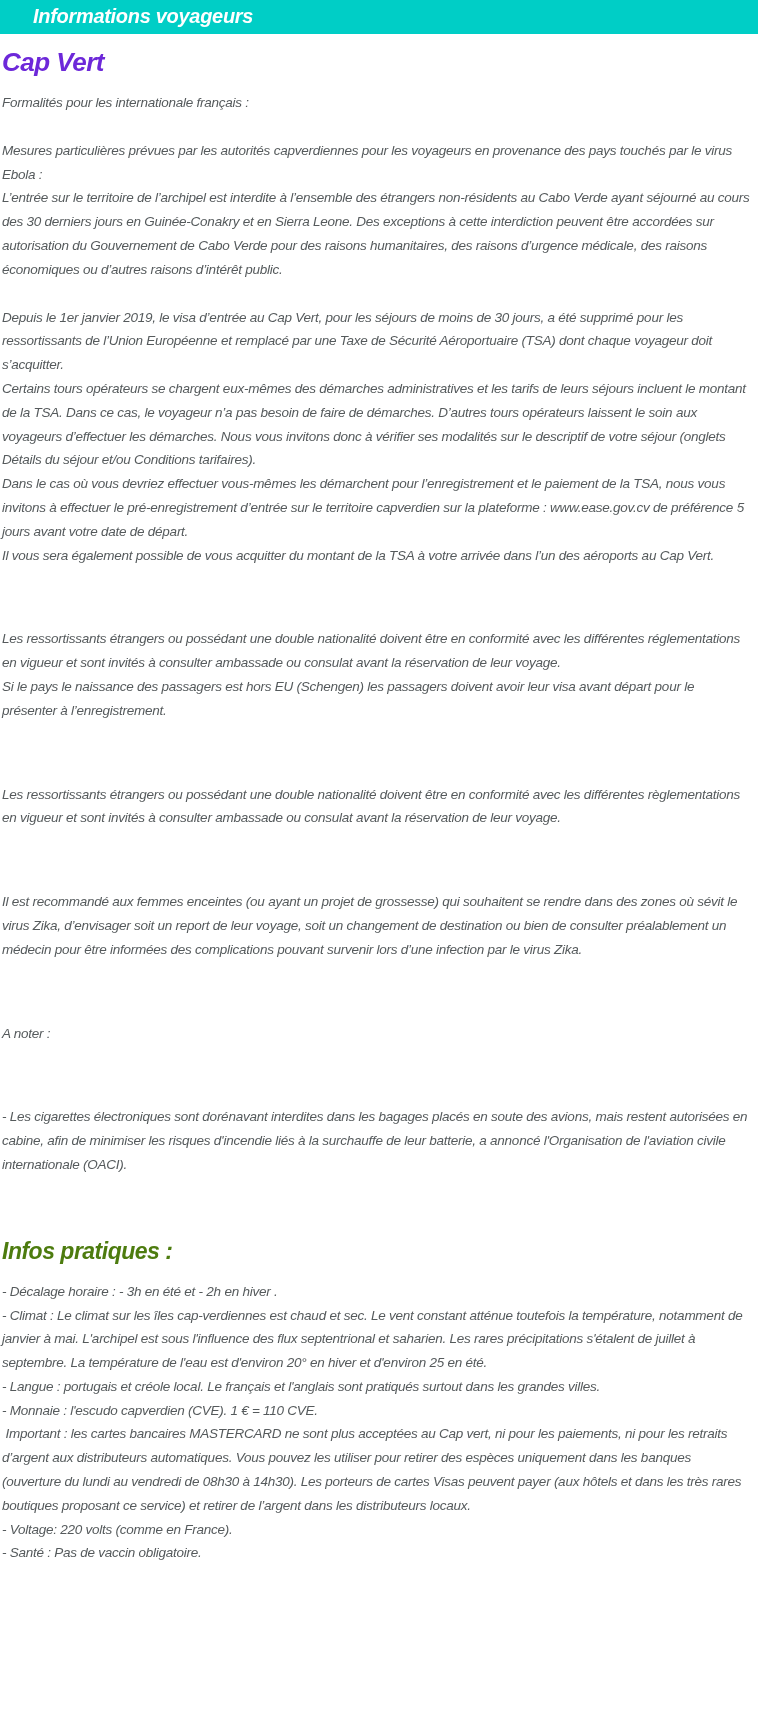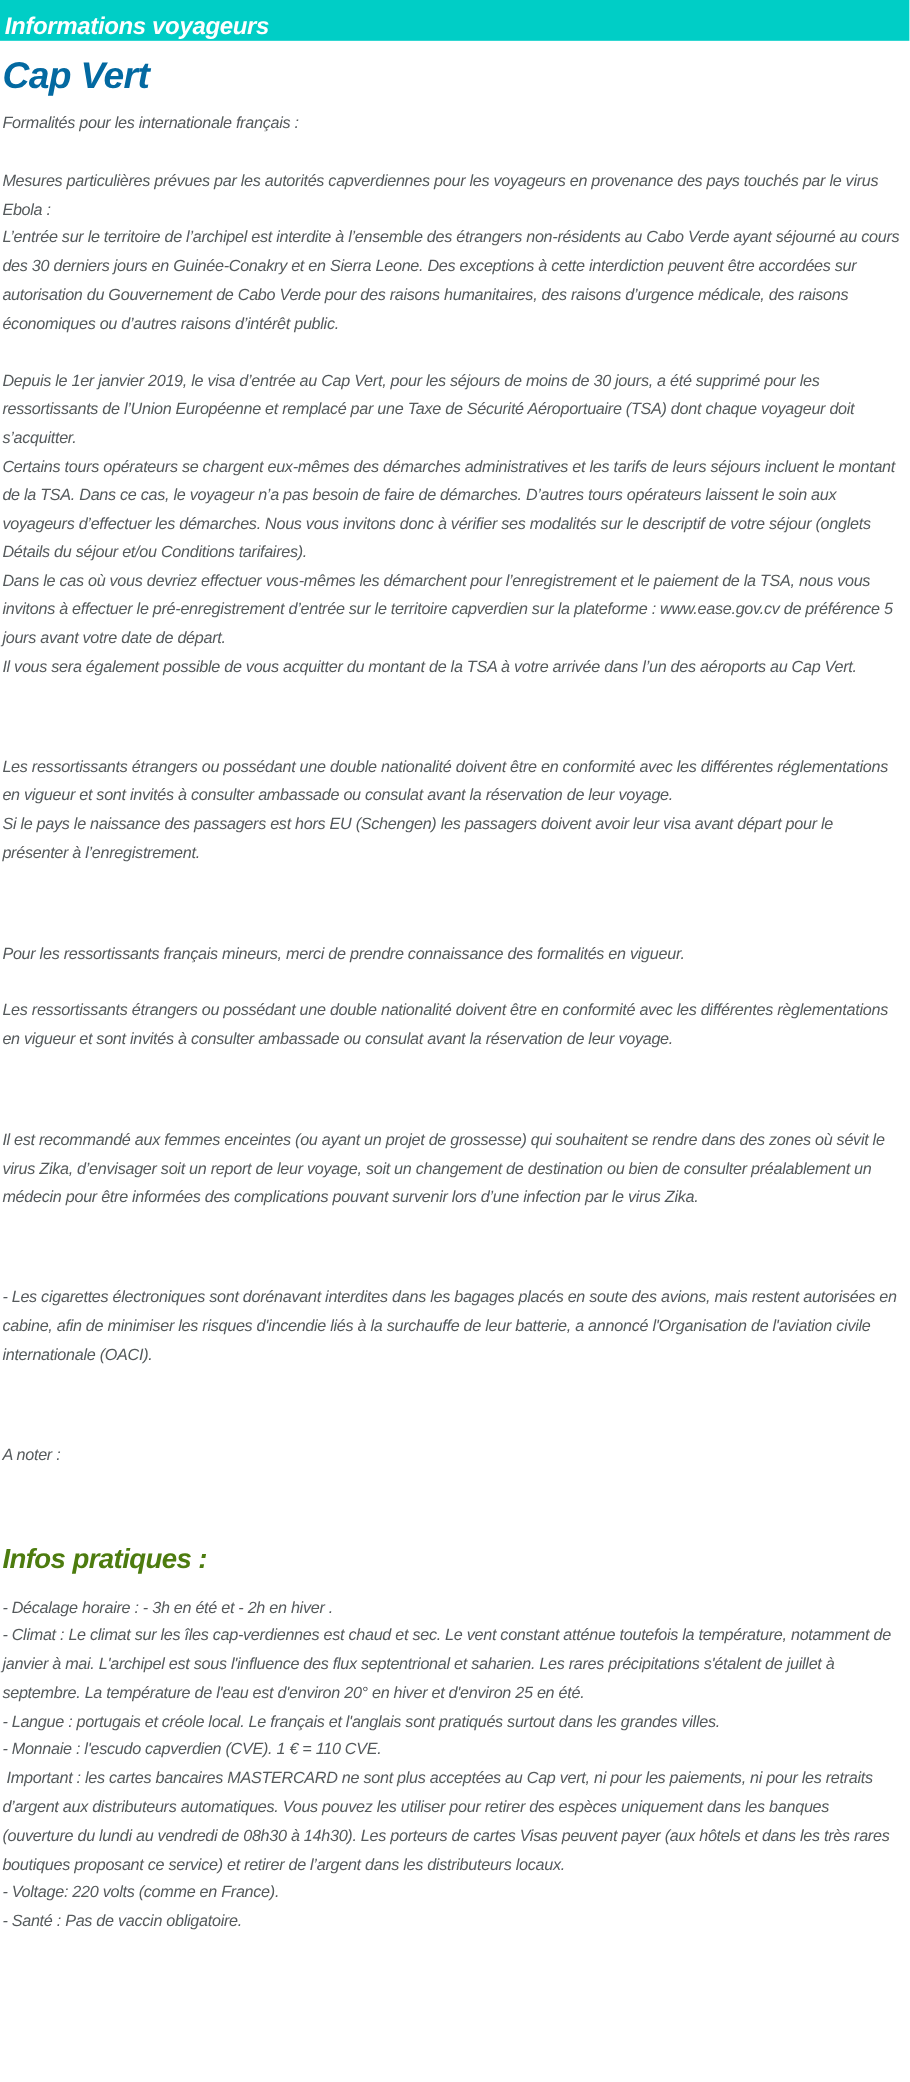--- a/index.html
+++ b/index.html
@@ -10,44 +10,44 @@
   body {
     width: 758px;
     min-height: 1735px;
     font-family: "Liberation Sans", sans-serif;
     font-style: italic;
   }
   .topbar {
     background: #00CEC6;
     height: 34px;
     display: flex;
-    align-items: flex-end;
-    padding-left: 4px;
+    align-items: center;
+    padding-left: 33px;
     box-sizing: border-box;
   }
   .topbar-title {
     margin: 0;
     color: #ffffff;
     font-size: 20px;
     font-weight: 700;
     font-style: italic;
     letter-spacing: -0.3px;
     line-height: 1;
     padding-bottom: 2px;
   }
   .content {
     padding: 0 6px 20px 2px;
     color: #555A5C;
     font-size: 13.5px;
     letter-spacing: -0.25px;
     line-height: 23.8px;
   }
   .country-title {
-    color: #0369a1;
-    font-size: 31px;
+    color: #6d28d9;
+    font-size: 26px;
     line-height: 29px;
     font-weight: 700;
     font-style: italic;
     letter-spacing: -0.5px;
     margin: 14px 0 14px 0;
   }
   .section-title {
     color: #4d7c0f;
     font-size: 23px;
     line-height: 28px;
@@ -88,29 +88,28 @@
 L’entrée sur le territoire de l’archipel est interdite à l’ensemble des étrangers non-résidents au Cabo Verde ayant séjourné au cours des 30 derniers jours en Guinée-Conakry et en Sierra Leone. Des exceptions à cette interdiction peuvent être accordées sur autorisation du Gouvernement de Cabo Verde pour des raisons humanitaires, des raisons d’urgence médicale, des raisons économiques ou d’autres raisons d’intérêt public.</p>
 
     <p class="para gap-lg">Depuis le 1er janvier 2019, le visa d’entrée au Cap Vert, pour les séjours de moins de 30 jours, a été supprimé pour les ressortissants de l’Union Européenne et remplacé par une Taxe de Sécurité Aéroportuaire (TSA) dont chaque voyageur doit s’acquitter.
 Certains tours opérateurs se chargent eux-mêmes des démarches administratives et les tarifs de leurs séjours incluent le montant de la TSA. Dans ce cas, le voyageur n’a pas besoin de faire de démarches. D’autres tours opérateurs laissent le soin aux voyageurs d’effectuer les démarches. Nous vous invitons donc à vérifier ses modalités sur le descriptif de votre séjour (onglets Détails du séjour et/ou Conditions tarifaires).
 Dans le cas où vous devriez effectuer vous-mêmes les démarchent pour l’enregistrement et le paiement de la TSA, nous vous invitons à effectuer le pré-enregistrement d’entrée sur le territoire capverdien sur la plateforme : www.ease.gov.cv de préférence 5 jours avant votre date de départ.
 Il vous sera également possible de vous acquitter du montant de la TSA à votre arrivée dans l’un des aéroports au Cap Vert.</p>
 
     <p class="para gap-lg">Les ressortissants étrangers ou possédant une double nationalité doivent être en conformité avec les différentes réglementations en vigueur et sont invités à consulter ambassade ou consulat avant la réservation de leur voyage.
 Si le pays le naissance des passagers est hors EU (Schengen) les passagers doivent avoir leur visa avant départ pour le présenter à l’enregistrement.</p>
 
-    <p class="para">Pour les ressortissants français mineurs, merci de prendre connaissance des formalités en vigueur.</p>
 
     <p class="para gap-lg">Les ressortissants étrangers ou possédant une double nationalité doivent être en conformité avec les différentes règlementations en vigueur et sont invités à consulter ambassade ou consulat avant la réservation de leur voyage.</p>
 
     <p class="para gap-lg">Il est recommandé aux femmes enceintes (ou ayant un projet de grossesse) qui souhaitent se rendre dans des zones où sévit le virus Zika, d’envisager soit un report de leur voyage, soit un changement de destination ou bien de consulter préalablement un médecin pour être informées des complications pouvant survenir lors d’une infection par le virus Zika.</p>
 
+    <p class="para gap-lg">A noter :</p>
+
     <p class="para gap-lg">- Les cigarettes électroniques sont dorénavant interdites dans les bagages placés en soute des avions, mais restent autorisées en cabine, afin de minimiser les risques d'incendie liés à la surchauffe de leur batterie, a annoncé l'Organisation de l'aviation civile internationale (OACI).</p>
-
-    <p class="para gap-lg">A noter :</p>
 
 
     <h2 class="section-title">Infos pratiques :</h2>
 
     <p class="para list">- Décalage horaire : - 3h en été et - 2h en hiver .
 - Climat : Le climat sur les îles cap-verdiennes est chaud et sec. Le vent constant atténue toutefois la température, notamment de janvier à mai. L'archipel est sous l'influence des flux septentrional et saharien. Les rares précipitations s'étalent de juillet à septembre. La température de l'eau est d'environ 20° en hiver et d'environ 25 en été.
 - Langue : portugais et créole local. Le français et l'anglais sont pratiqués surtout dans les grandes villes.
 - Monnaie : l'escudo capverdien (CVE). 1 € = 110 CVE.
 &nbsp;Important : les cartes bancaires MASTERCARD ne sont plus acceptées au Cap vert, ni pour les paiements, ni pour les retraits d’argent aux distributeurs automatiques. Vous pouvez les utiliser pour retirer des espèces uniquement dans les banques (ouverture du lundi au vendredi de 08h30 à 14h30). Les porteurs de cartes Visas peuvent payer (aux hôtels et dans les très rares boutiques proposant ce service) et retirer de l’argent dans les distributeurs locaux.
 - Voltage: 220 volts (comme en France).

